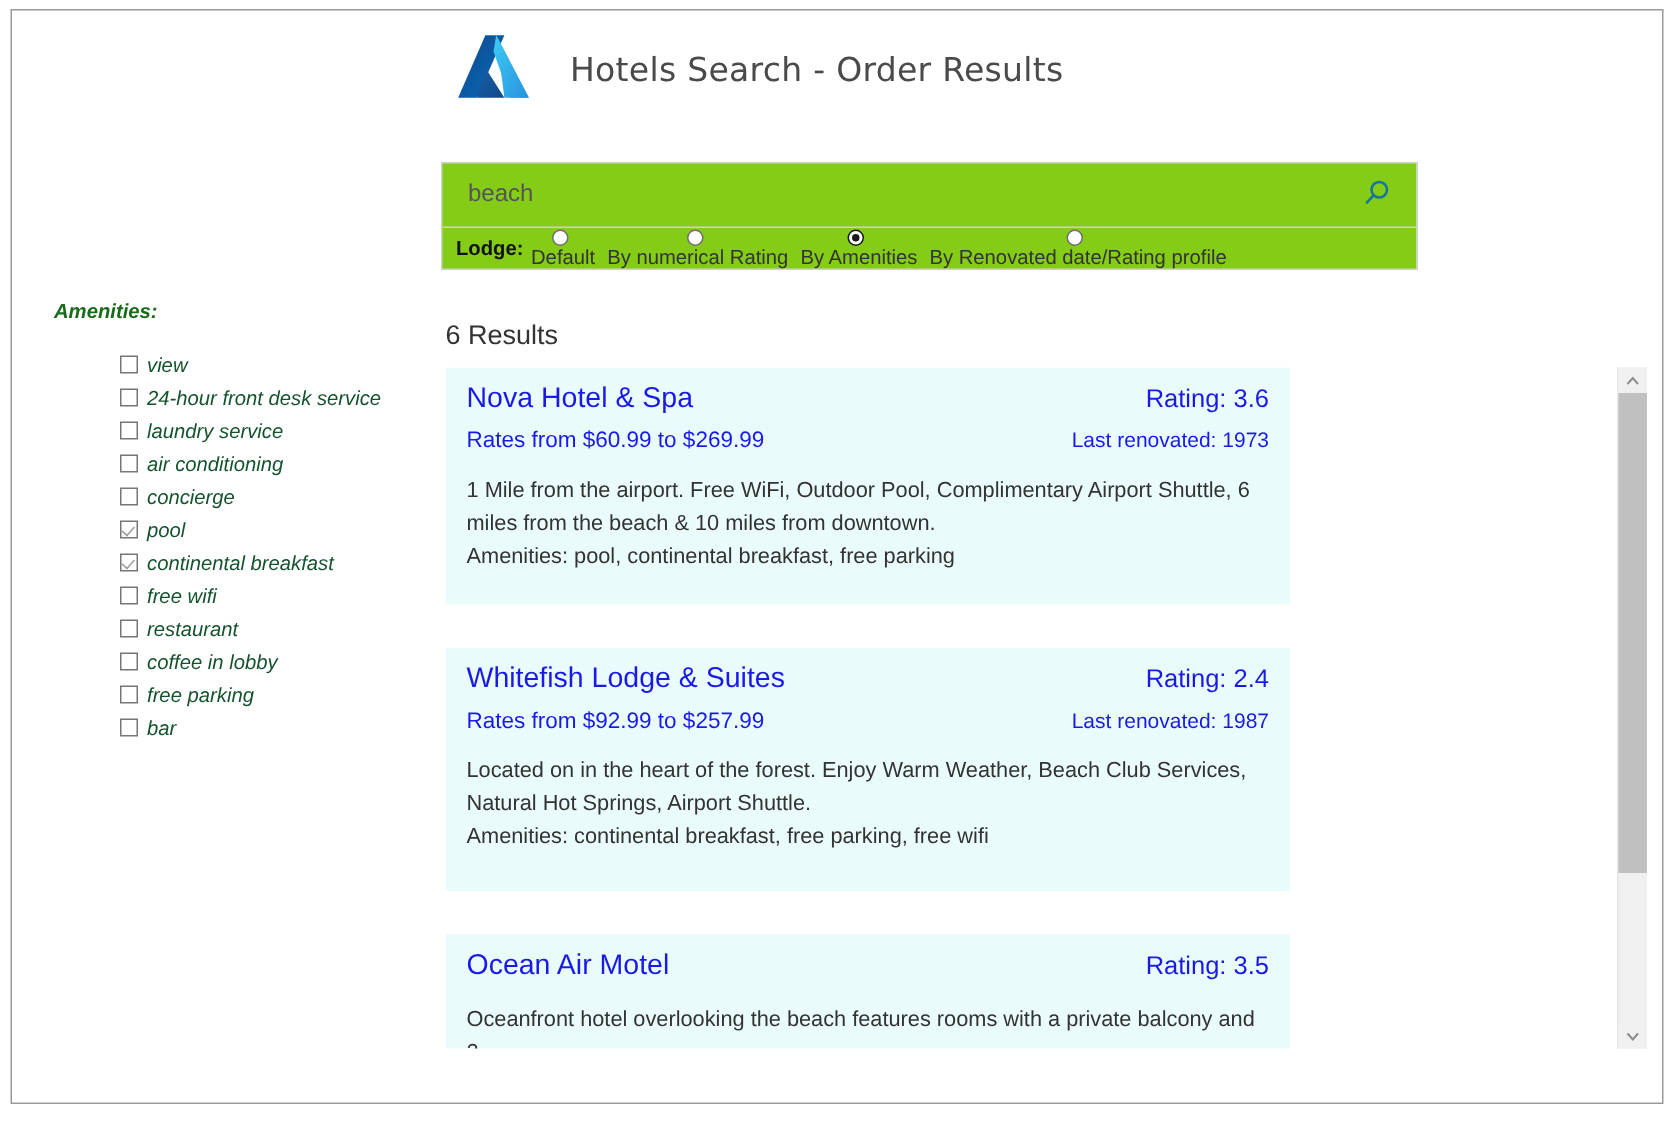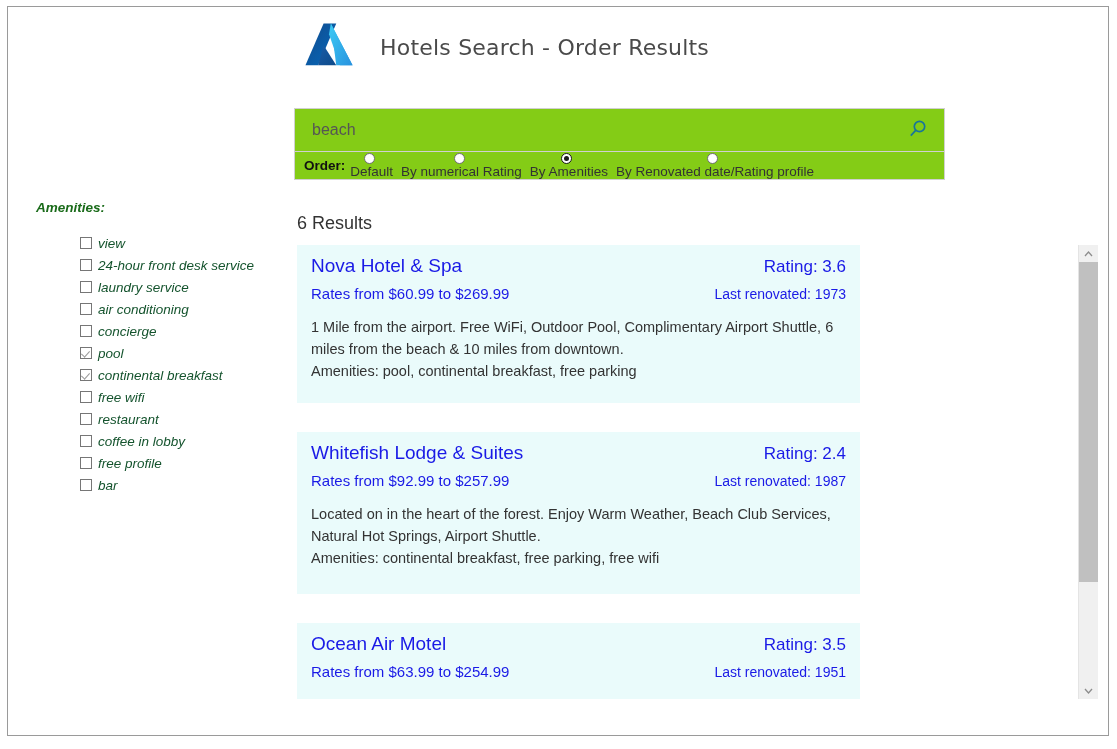--- a/index.html
+++ b/index.html
@@ -311,21 +311,21 @@
       <button class="search-btn">
         <span>
           <svg width="22" height="22" viewBox="0 0 22 22" xmlns="http://www.w3.org/2000/svg">
             <circle cx="12.5" cy="8.5" r="5.2" fill="none" stroke="#17759b" stroke-width="1.7"></circle>
             <line x1="8.7" y1="12.3" x2="3.8" y2="17.6" stroke="#17759b" stroke-width="1.7"></line>
           </svg>
         </span>
       </button>
     </div>
     <div class="order-row">
-      <span class="order-label">Order:</span>
+      <span class="order-label">Lodge:</span>
 
       <span class="radio-opt">
         <span class="radio-mark"></span>
         <span class="radio-label">Default</span>
       </span>
 
       <span class="radio-opt">
         <span class="radio-mark"></span>
         <span class="radio-label">By numerical Rating</span>
       </span>
@@ -380,21 +380,21 @@
       <div class="amenity-item">
         <span class="cb"></span>
         <span class="amenity-label">restaurant</span>
       </div>
       <div class="amenity-item">
         <span class="cb"></span>
         <span class="amenity-label">coffee in lobby</span>
       </div>
       <div class="amenity-item">
         <span class="cb"></span>
-        <span class="amenity-label">free profile</span>
+        <span class="amenity-label">free parking</span>
       </div>
       <div class="amenity-item">
         <span class="cb"></span>
         <span class="amenity-label">bar</span>
       </div>
     </div>
   </div>
 
   <div class="results-count">6 Results</div>
 
@@ -423,24 +423,20 @@
         <span class="hotel-renovated">Last renovated: 1987</span>
       </div>
       <div class="hotel-desc">Located on in the heart of the forest. Enjoy Warm Weather, Beach Club Services, Natural Hot Springs, Airport Shuttle.</div>
       <div class="hotel-amen">Amenities: continental breakfast, free parking, free wifi</div>
     </div>
 
     <div class="result-card card-tall">
       <div class="card-line">
         <span class="hotel-name">Ocean Air Motel</span>
         <span class="hotel-rating">Rating: 3.5</span>
-      </div>
-      <div class="card-line">
-        <span class="hotel-rates">Rates from $63.99 to $254.99</span>
-        <span class="hotel-renovated">Last renovated: 1951</span>
       </div>
       <div class="hotel-desc">Oceanfront hotel overlooking the beach features rooms with a private balcony and 2</div>
     </div>
 
   </div>
 
   <div class="scrollbar">
     <div class="sb-arrow sb-up">
       <span>
         <svg width="9" height="6" viewBox="0 0 9 6" xmlns="http://www.w3.org/2000/svg">

